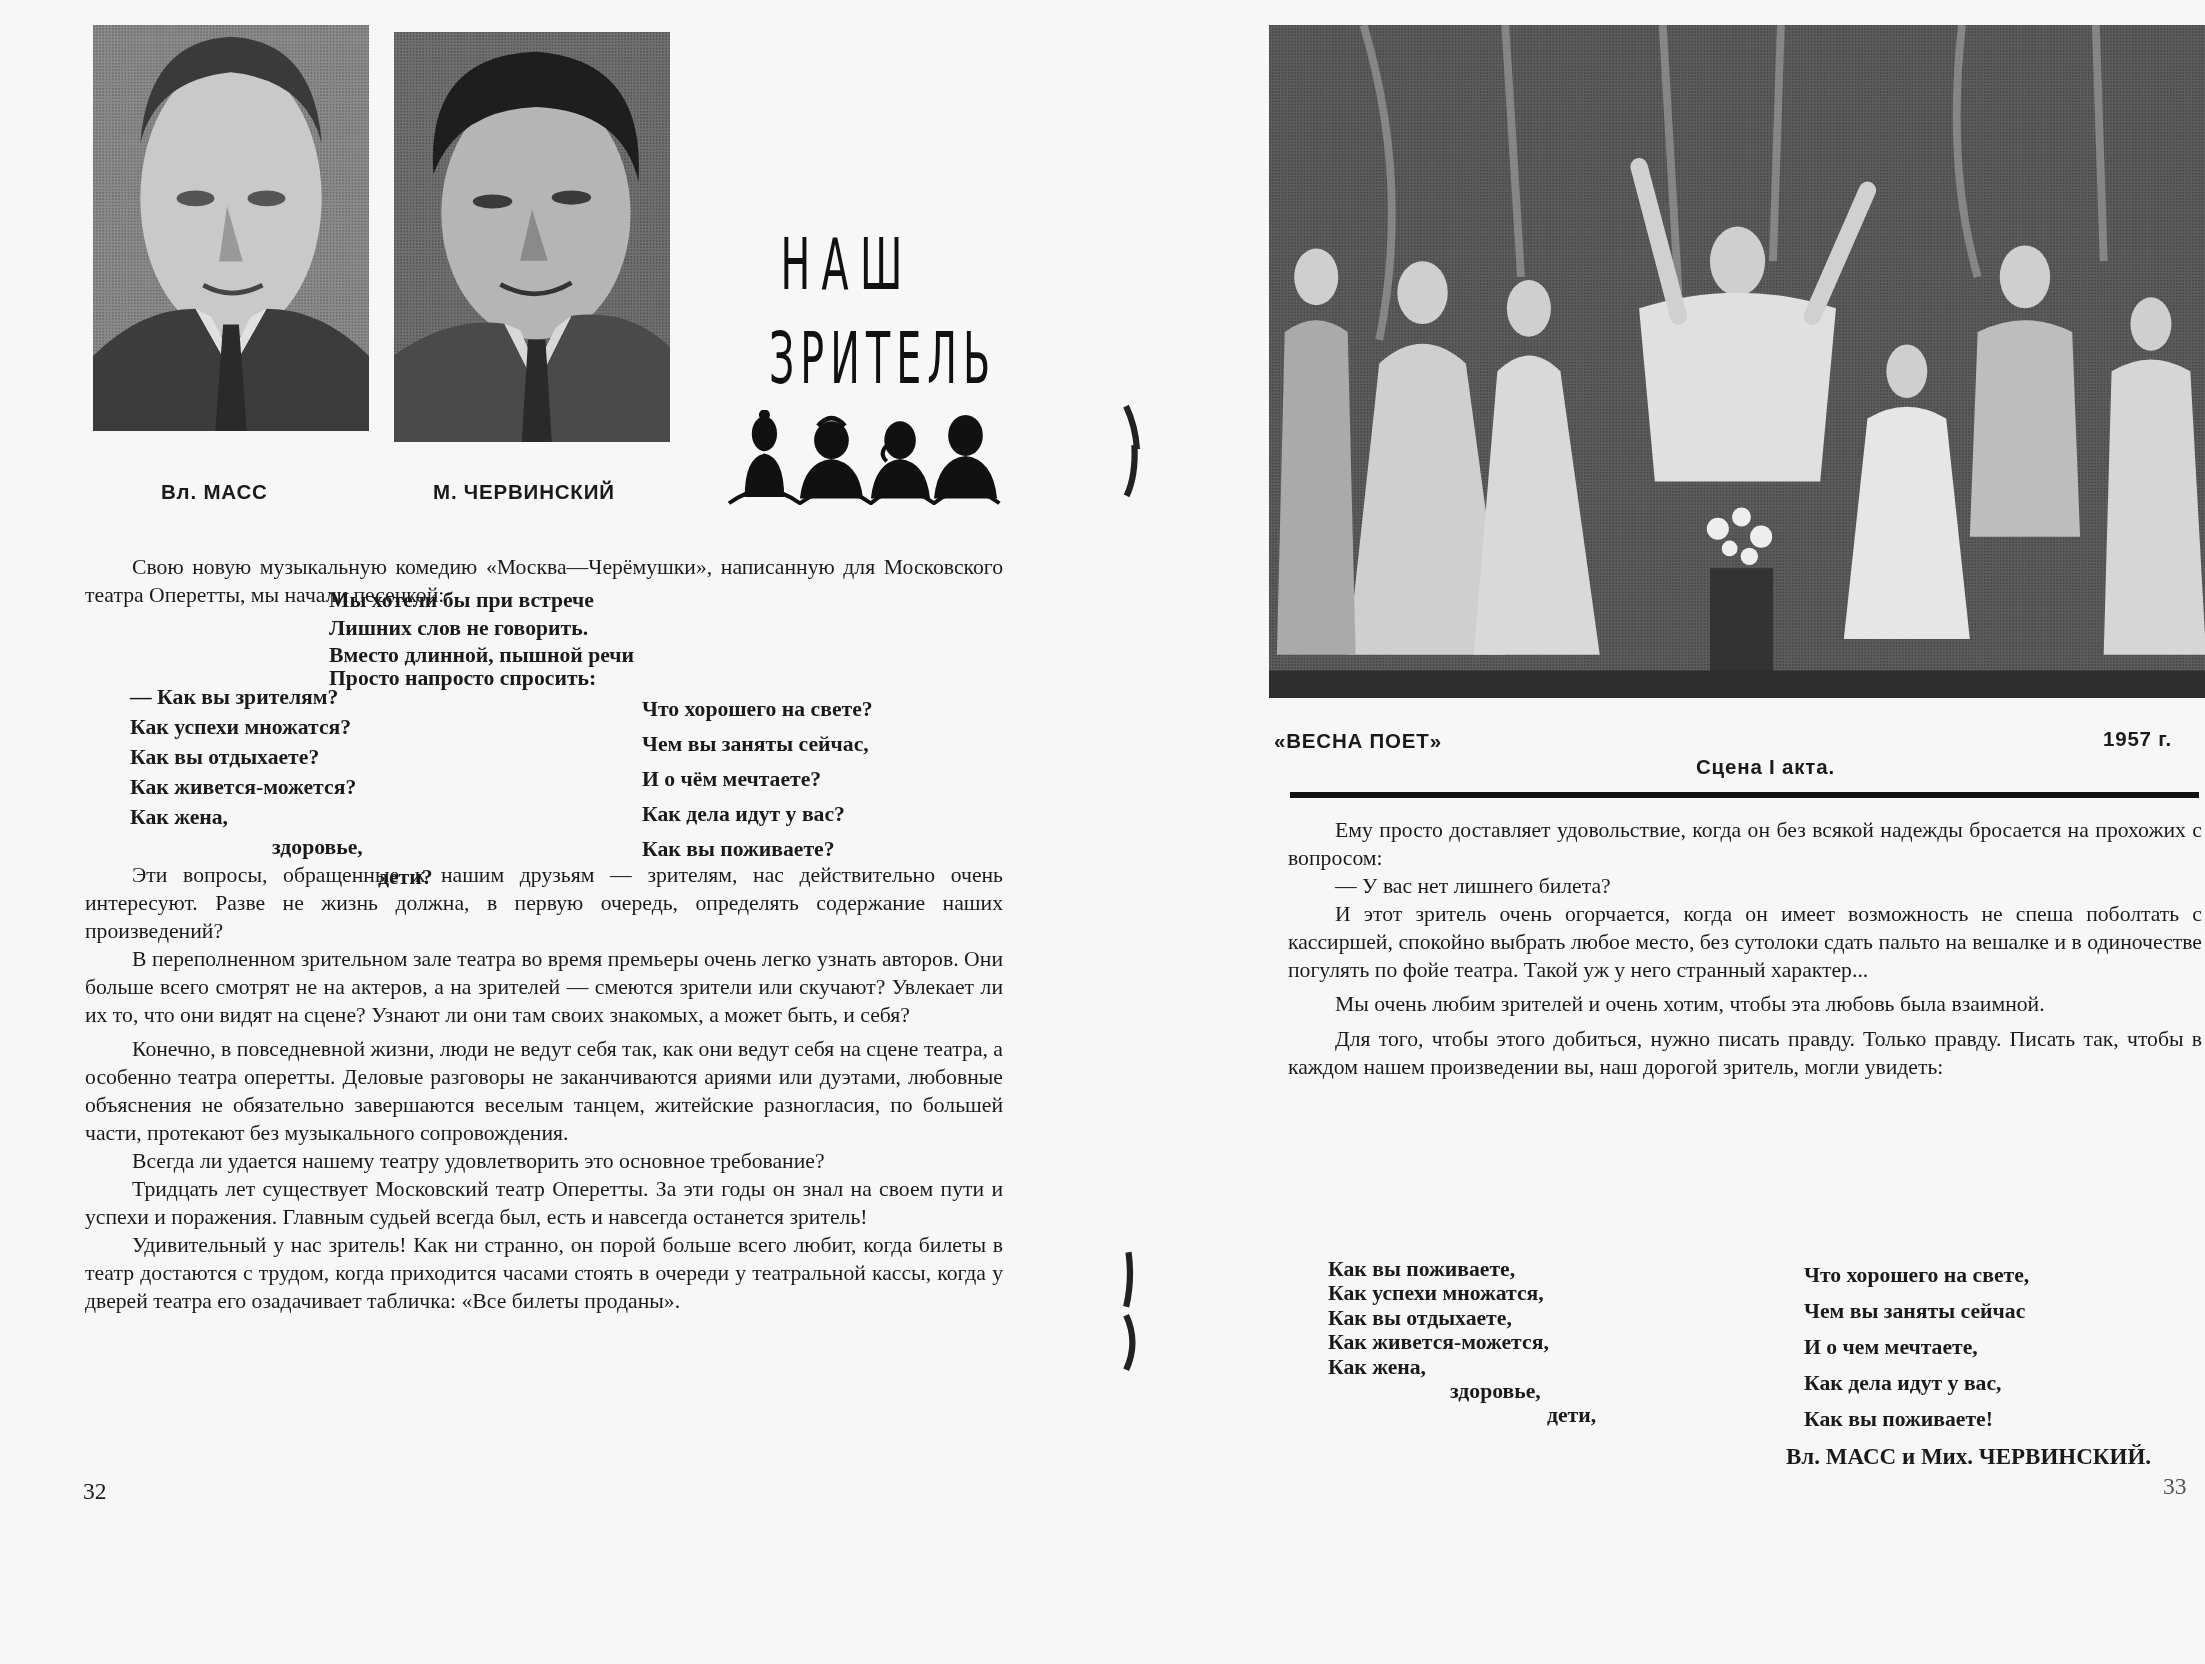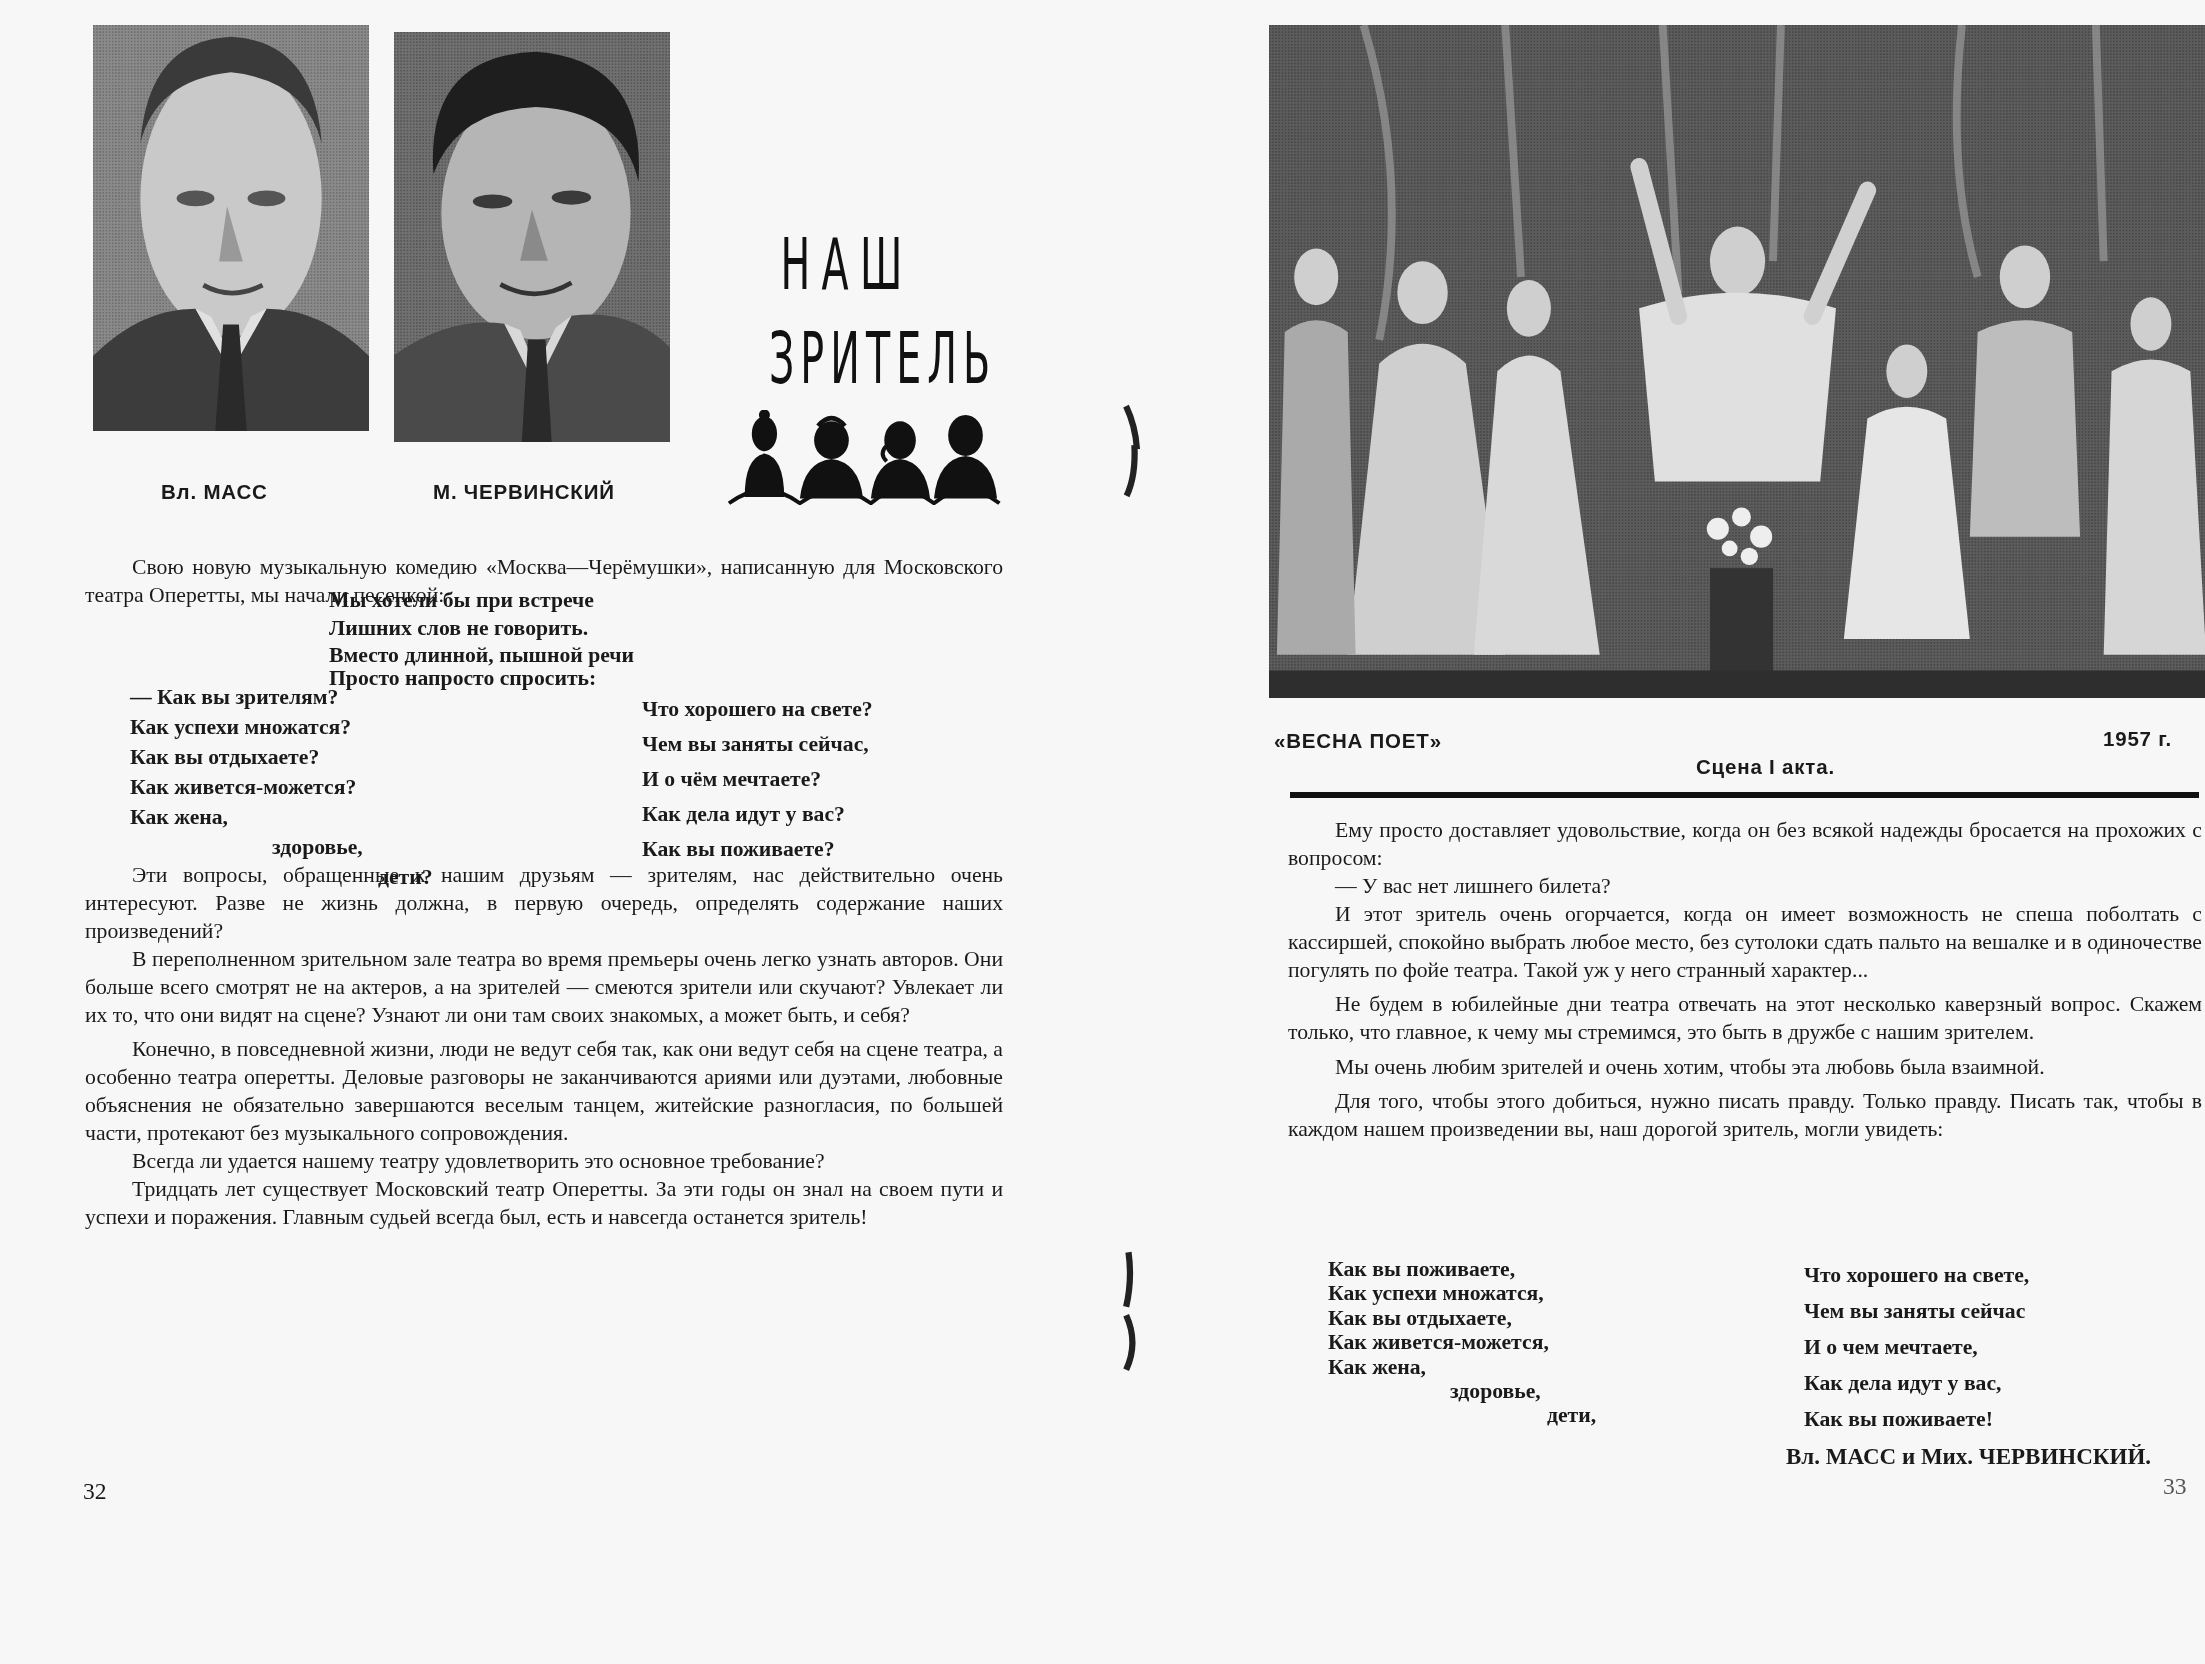--- a/index.html
+++ b/index.html
@@ -169,20 +169,21 @@
     <div>Как дела идут у вас?</div>
     <div>Как вы поживаете?</div>
   </div>
 
   <div class="text" style="left:85px; top:861px; width:918px;">
     <p>Эти вопросы, обращенные к нашим друзьям — зрителям, нас действительно очень интересуют. Разве не жизнь должна, в первую очередь, определять содержание наших произведений?</p>
     <p>В переполненном зрительном зале театра во время премьеры очень легко узнать авторов. Они больше всего смотрят не на актеров, а на зрителей — смеются зрители или скучают? Увлекает ли их то, что они видят на сцене? Узнают ли они там своих знакомых, а может быть, и себя?</p>
     <p class="gap">Конечно, в повседневной жизни, люди не ведут себя так, как они ведут себя на сцене театра, а особенно театра оперетты. Деловые разговоры не заканчиваются ариями или дуэтами, любовные объяснения не обязательно завершаются веселым танцем, житейские разногласия, по большей части, протекают без музыкального сопровождения.</p>
     <p>Всегда ли удается нашему театру удовлетворить это основное требование?</p>
     <p>Тридцать лет существует Московский театр Оперетты. За эти годы он знал на своем пути и успехи и поражения. Главным судьей всегда был, есть и навсегда останется зритель!</p>
+    <p>Удивительный у нас зритель! Как ни странно, он порой больше всего любит, когда билеты в театр достаются с трудом, когда приходится часами стоять в очереди у театральной кассы, когда у дверей театра его озадачивает табличка: «Все билеты проданы».</p>
   </div>
 
   <div class="pagenum" style="left:83px; top:1478px;">32</div>
 </div>
 
 <svg class="gutter-mark" style="left:1112px; top:402px; width:39px; height:63px;" viewBox="0 0 50 80">
   <path d="M18 5 Q30 30 32 60" stroke="#222" stroke-width="8" fill="none"></path>
 </svg>
 <svg class="gutter-mark" style="left:1111px; top:437px; width:39px; height:63px;" viewBox="0 0 50 80">
   <path d="M30 10 Q32 50 20 75" stroke="#222" stroke-width="8" fill="none"></path>
@@ -252,21 +253,20 @@
   <div class="caption-sans" style="left:110px; top:729px;">«ВЕСНА ПОЕТ»</div>
   <div class="caption-sans" style="left:939px; top:727px;">1957 г.</div>
   <div class="caption-sans" style="left:532px; top:755px;">Сцена I акта.</div>
 
   <div class="rule" style="left:126px;"></div>
 
   <div class="text" style="left:124px; top:816px; width:914px;">
     <p>Ему просто доставляет удовольствие, когда он без всякой надежды бросается на прохожих с вопросом:</p>
     <p>— У вас нет лишнего билета?</p>
     <p>И этот зритель очень огорчается, когда он имеет возможность не спеша поболтать с кассиршей, спокойно выбрать любое место, без сутолоки сдать пальто на вешалке и в одиночестве погулять по фойе театра. Такой уж у него странный характер...</p>
-    <p class="gap">Не будем в юбилейные дни театра отвечать на этот несколько каверзный вопрос. Скажем только, что главное, к чему мы стремимся, это быть в дружбе с нашим зрителем.</p>
     <p class="gap">Мы очень любим зрителей и очень хотим, чтобы эта любовь была взаимной.</p>
     <p class="gap">Для того, чтобы этого добиться, нужно писать правду. Только правду. Писать так, чтобы в каждом нашем произведении вы, наш дорогой зритель, могли увидеть:</p>
   </div>
 
   <div class="verse verse-bold" style="left:164px; top:1257px; line-height:24.4px;">
     <div>Как вы поживаете,</div>
     <div>Как успехи множатся,</div>
     <div>Как вы отдыхаете,</div>
     <div>Как живется-можется,</div>
     <div>Как жена,</div>

